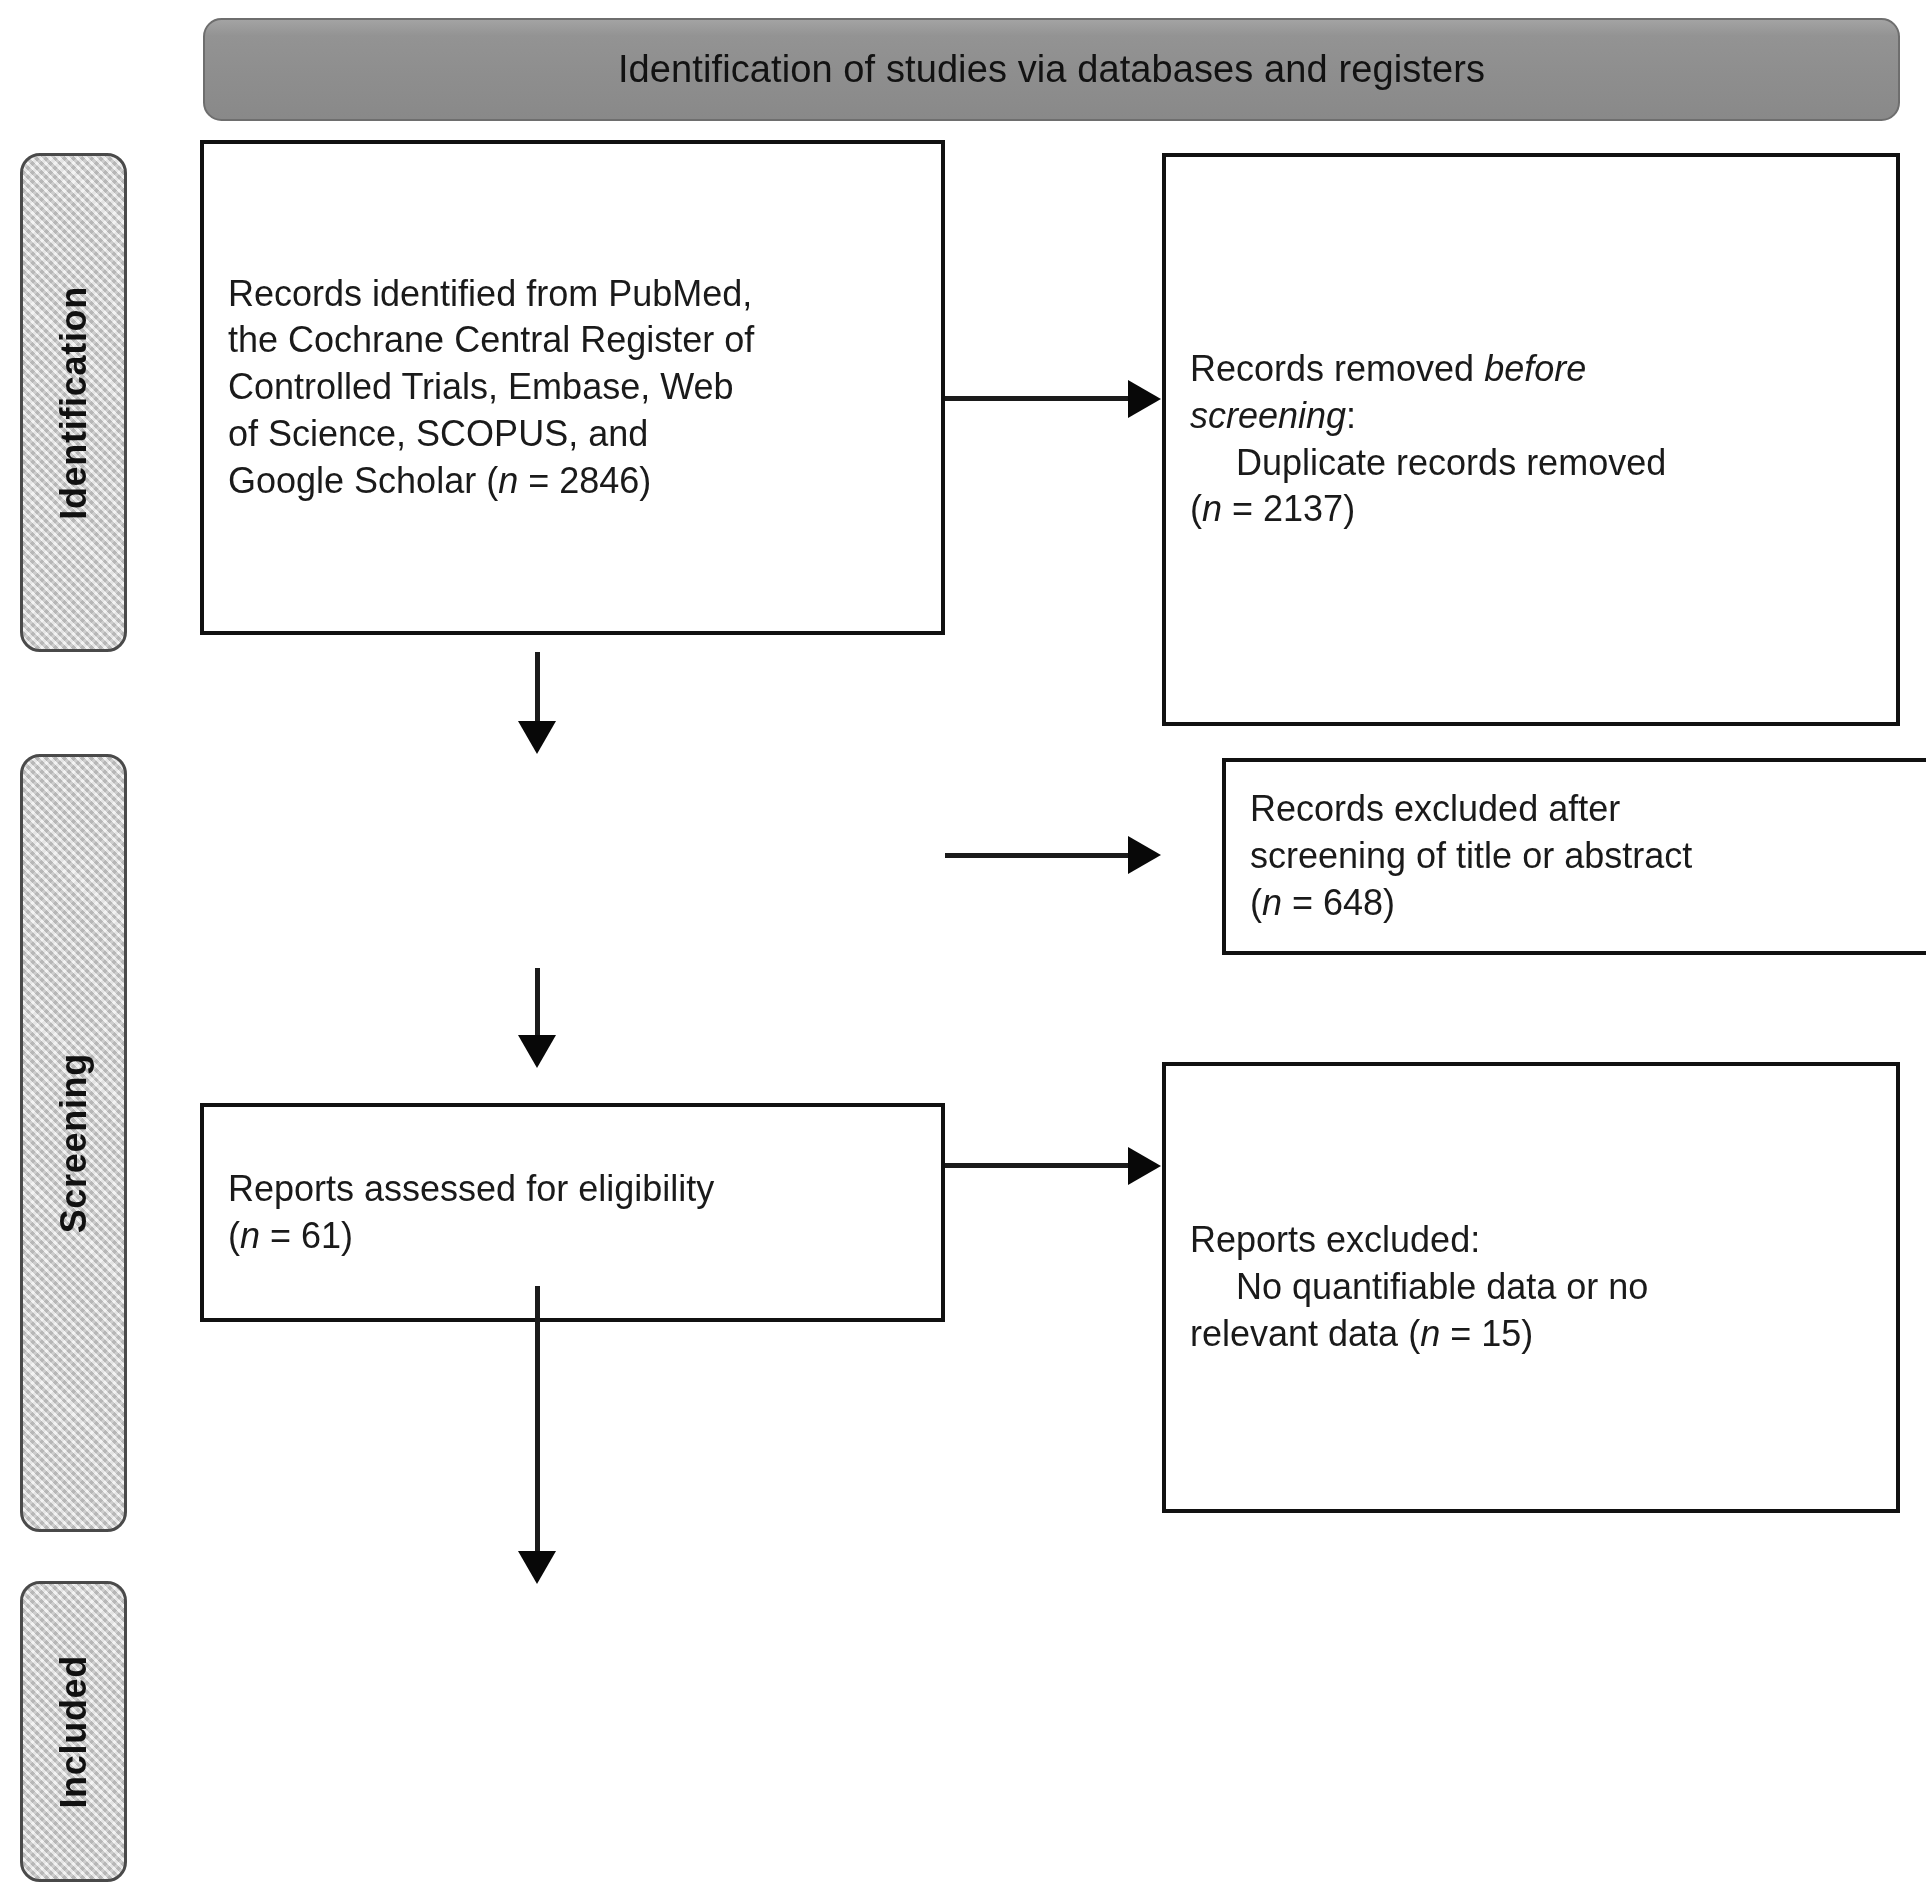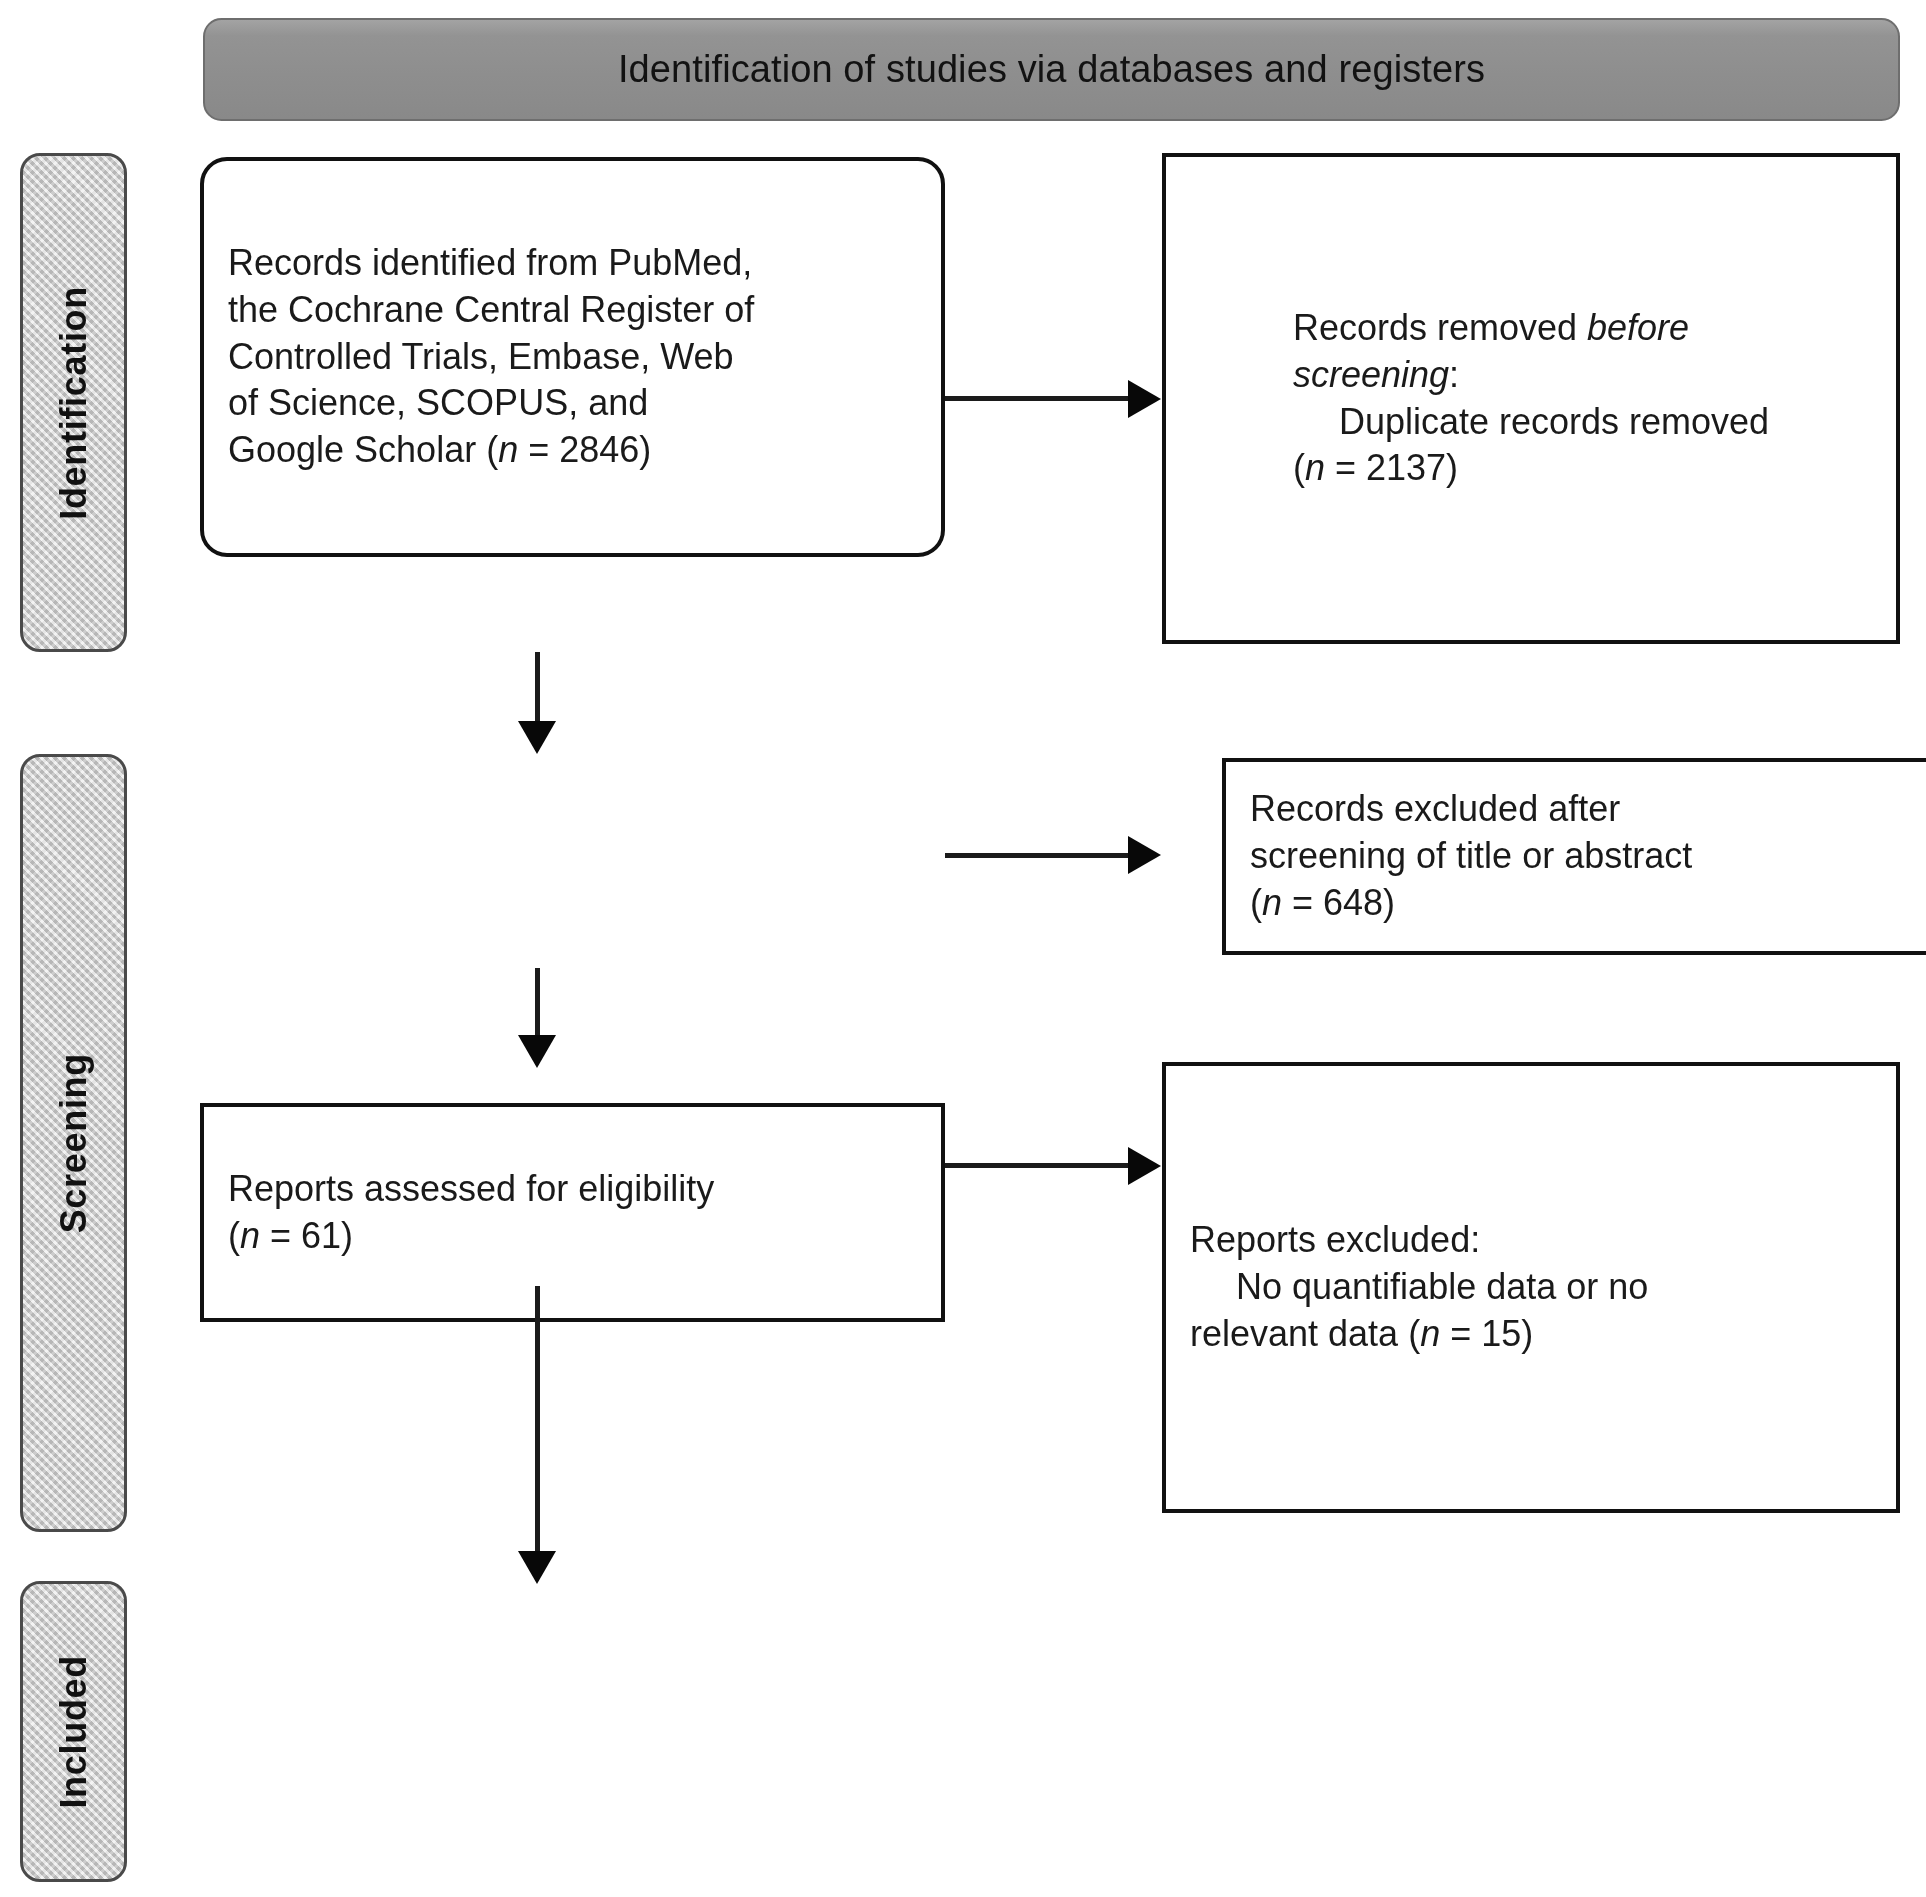--- a/index.html
+++ b/index.html
@@ -111,31 +111,31 @@
   </div>
 
   <div class="stage-bar" style="top:754px; height:778px;">
     <span>Screening</span>
   </div>
 
   <div class="stage-bar" style="top:1581px; height:301px;">
     <span>Included</span>
   </div>
 
-  <div class="flowbox" style="left:200px; top:157px; width:745px; height:400px;border-radius:27px;">
+  <div class="flowbox" style="left:200px; top:140px; width:745px; height:495px;">
     <div class="bodytext">
       <span>Records identified from PubMed,</span><br>
       <span>the Cochrane Central Register of</span><br>
       <span>Controlled Trials, Embase, Web</span><br>
       <span>of Science, SCOPUS, and</span><br>
       <span>Google Scholar (</span><span class="nv">n</span><span> = 2846)</span>
     </div>
   </div>
 
-  <div class="flowbox" style="left:1162px; top:153px; width:738px; height:491px;align-items:center;">
+  <div class="flowbox" style="left:1162px; top:153px; width:738px; height:573px;">
     <div class="bodytext">
       <span>Records removed </span><span class="it">before</span><br>
       <span class="it">screening</span><span>:</span><br>
       <span class="indent">Duplicate records removed</span>
       <span>(</span><span class="nv">n</span><span> = 2137)</span>
     </div>
   </div>
 
   <div class="hline" style="left:945px; top:396px; width:184px;"></div>
   <div class="arrow-right" style="left:1128px; top:380px;"></div>

